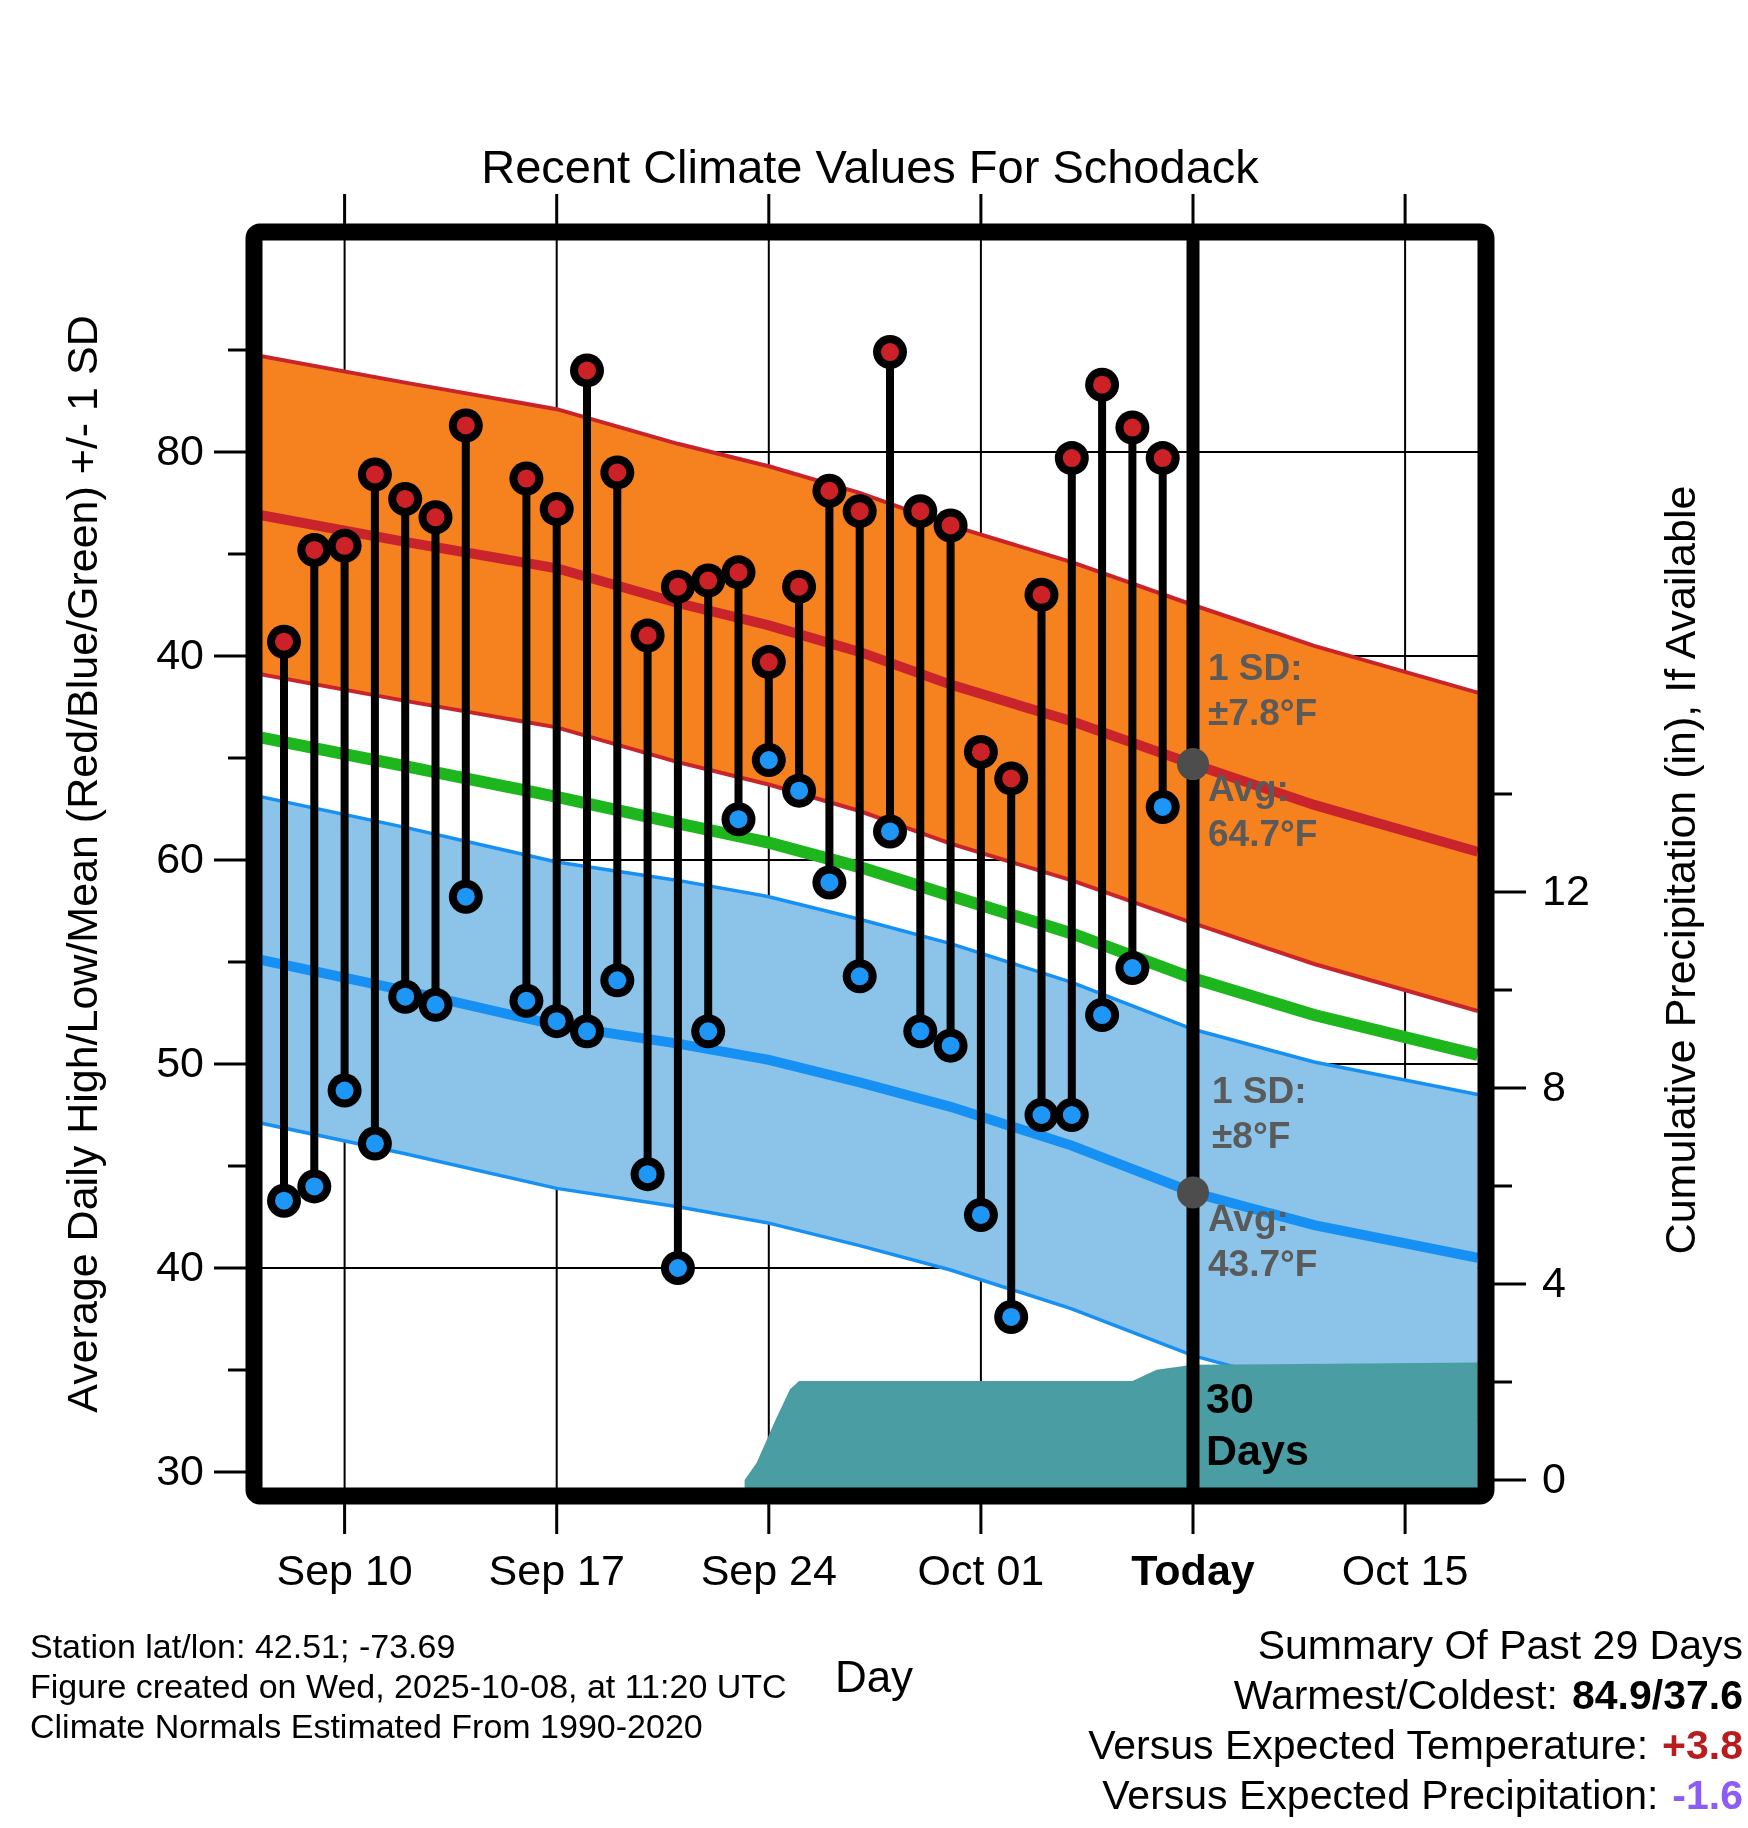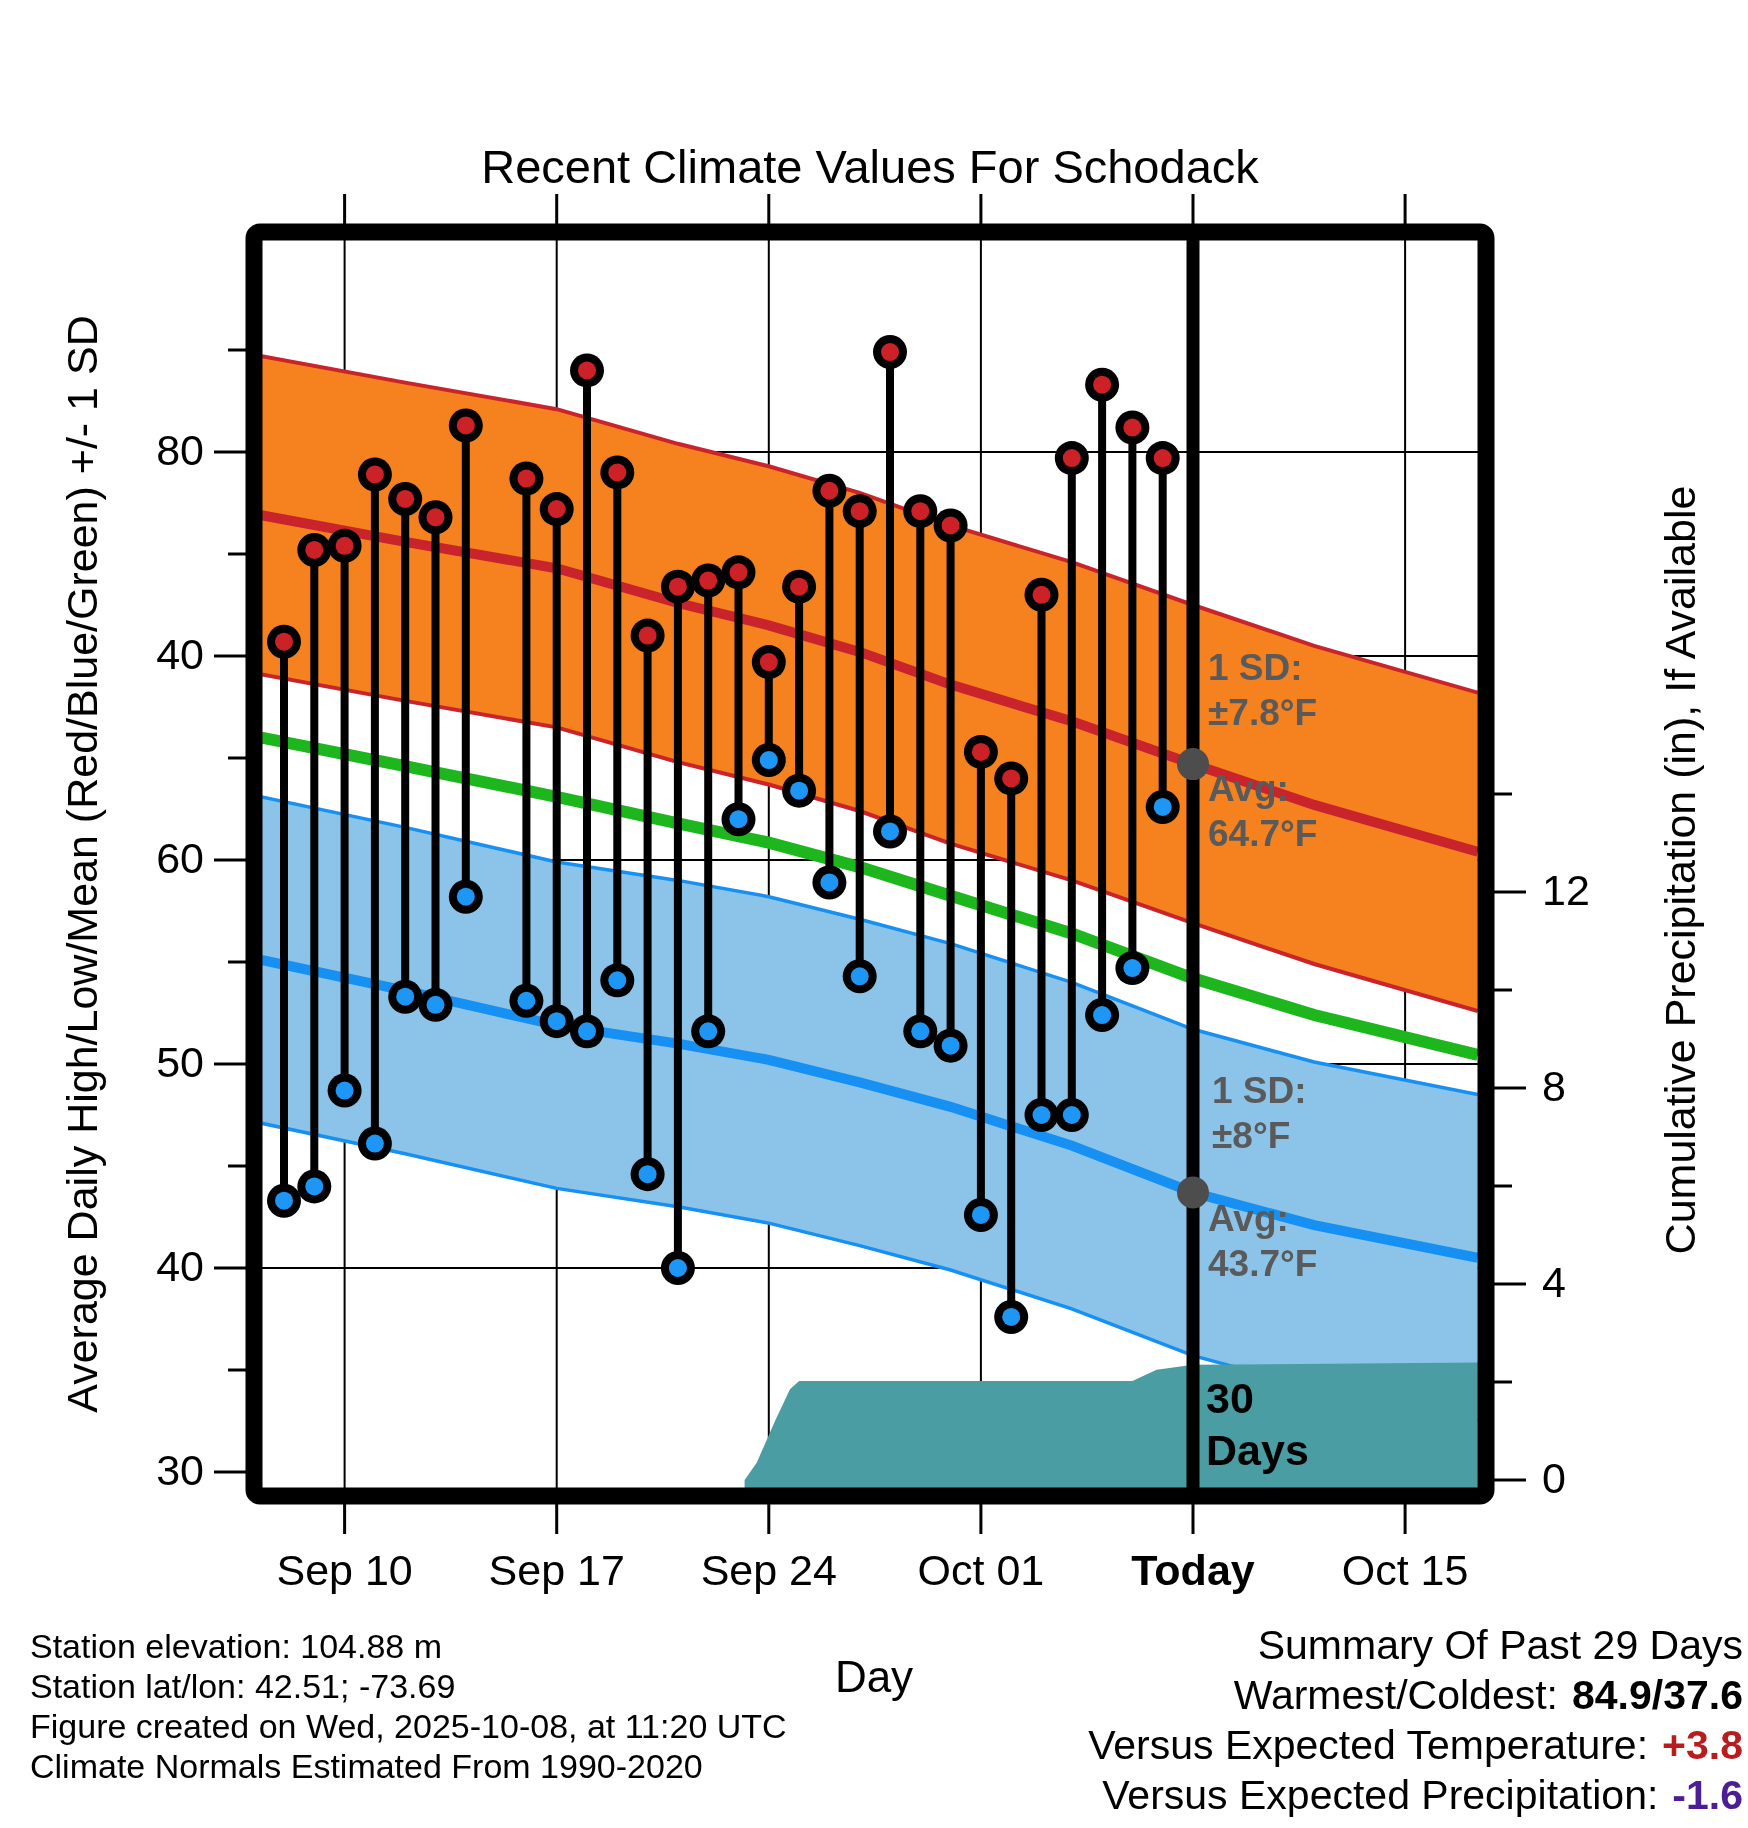--- a/index.html
+++ b/index.html
@@ -278,31 +278,30 @@
         <div>Avg:</div>
         <div>43.7°F</div>
       </div>
       <div class="abs ann" style="left: 1206px; top: 1372px; color: rgb(0, 0, 0); font-size: 43px;">
         <div>30</div>
         <div>Days</div>
       </div>
     </div>
 
   <div class="footer-left">
-    <div>Station elevation: 104.88 m</div>
     <div>Station lat/lon: 42.51; -73.69</div>
     <div>Figure created on Wed, 2025-10-08, at 11:20 UTC</div>
     <div>Climate Normals Estimated From 1990-2020</div>
   </div>
 
   <div class="summary">
     <div>Summary Of Past 29 Days</div>
     <div>
       <span>Warmest/Coldest:</span><span class="val" style="color:#000;">84.9/37.6</span>
     </div>
     <div>
       <span>Versus Expected Temperature:</span><span class="val" style="color:#b91c1c;">+3.8</span>
     </div>
     <div>
-      <span>Versus Expected Precipitation:</span><span class="val" style="color:#4c1d95;">-1.6</span>
+      <span>Versus Expected Precipitation:</span><span class="val" style="color:#8b5cf6;">-1.6</span>
     </div>
   </div>
 </div>
 
 </body></html>

